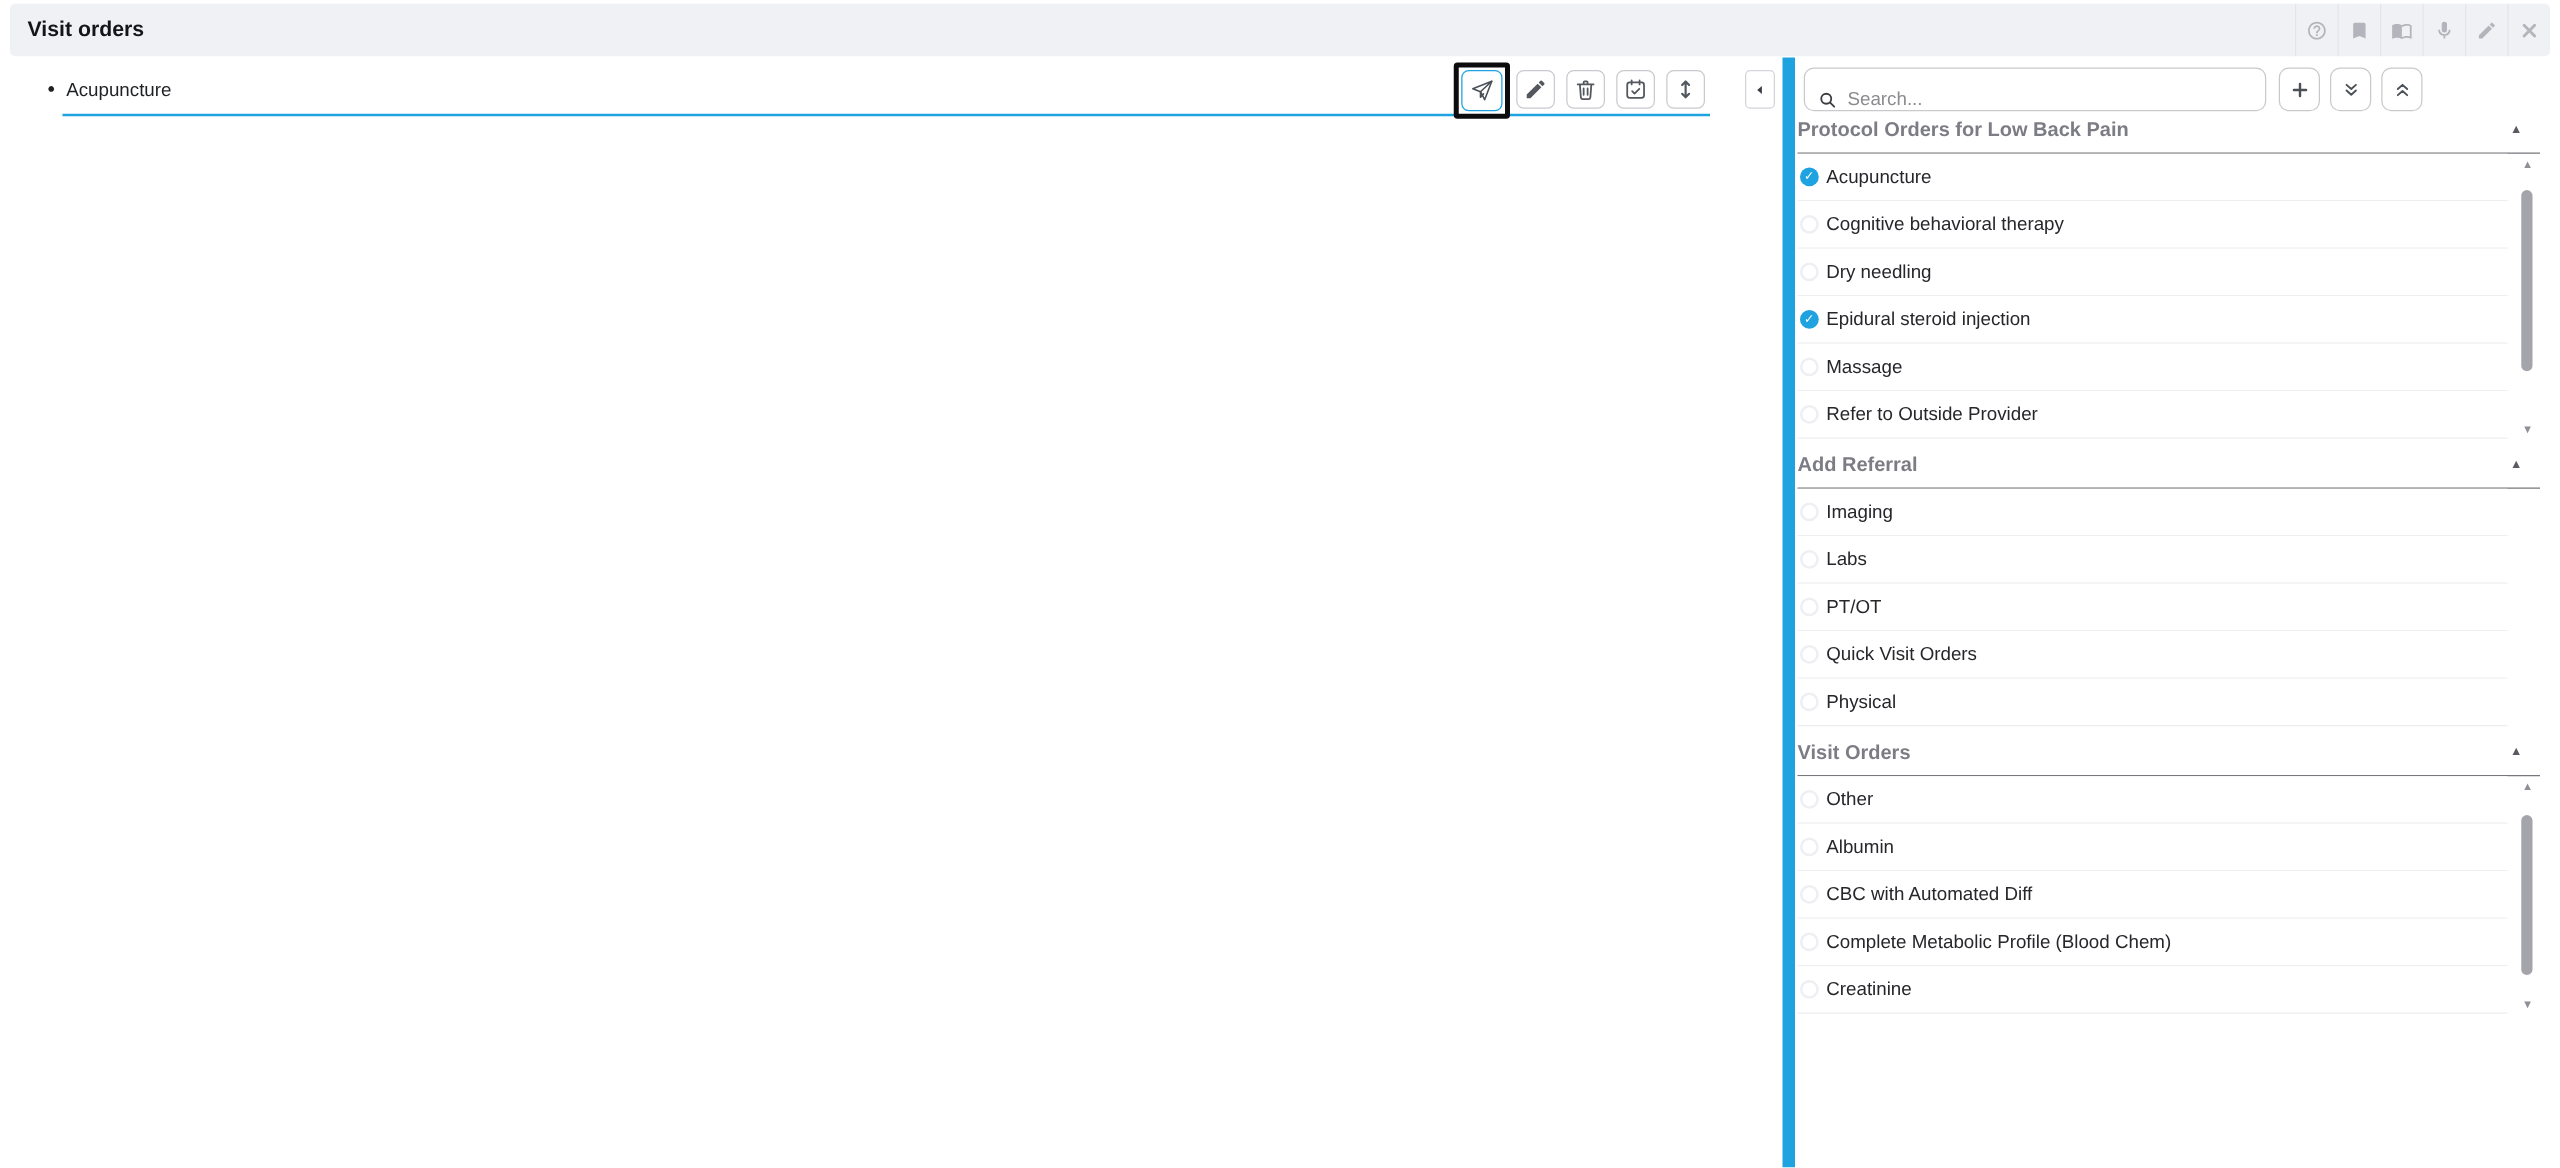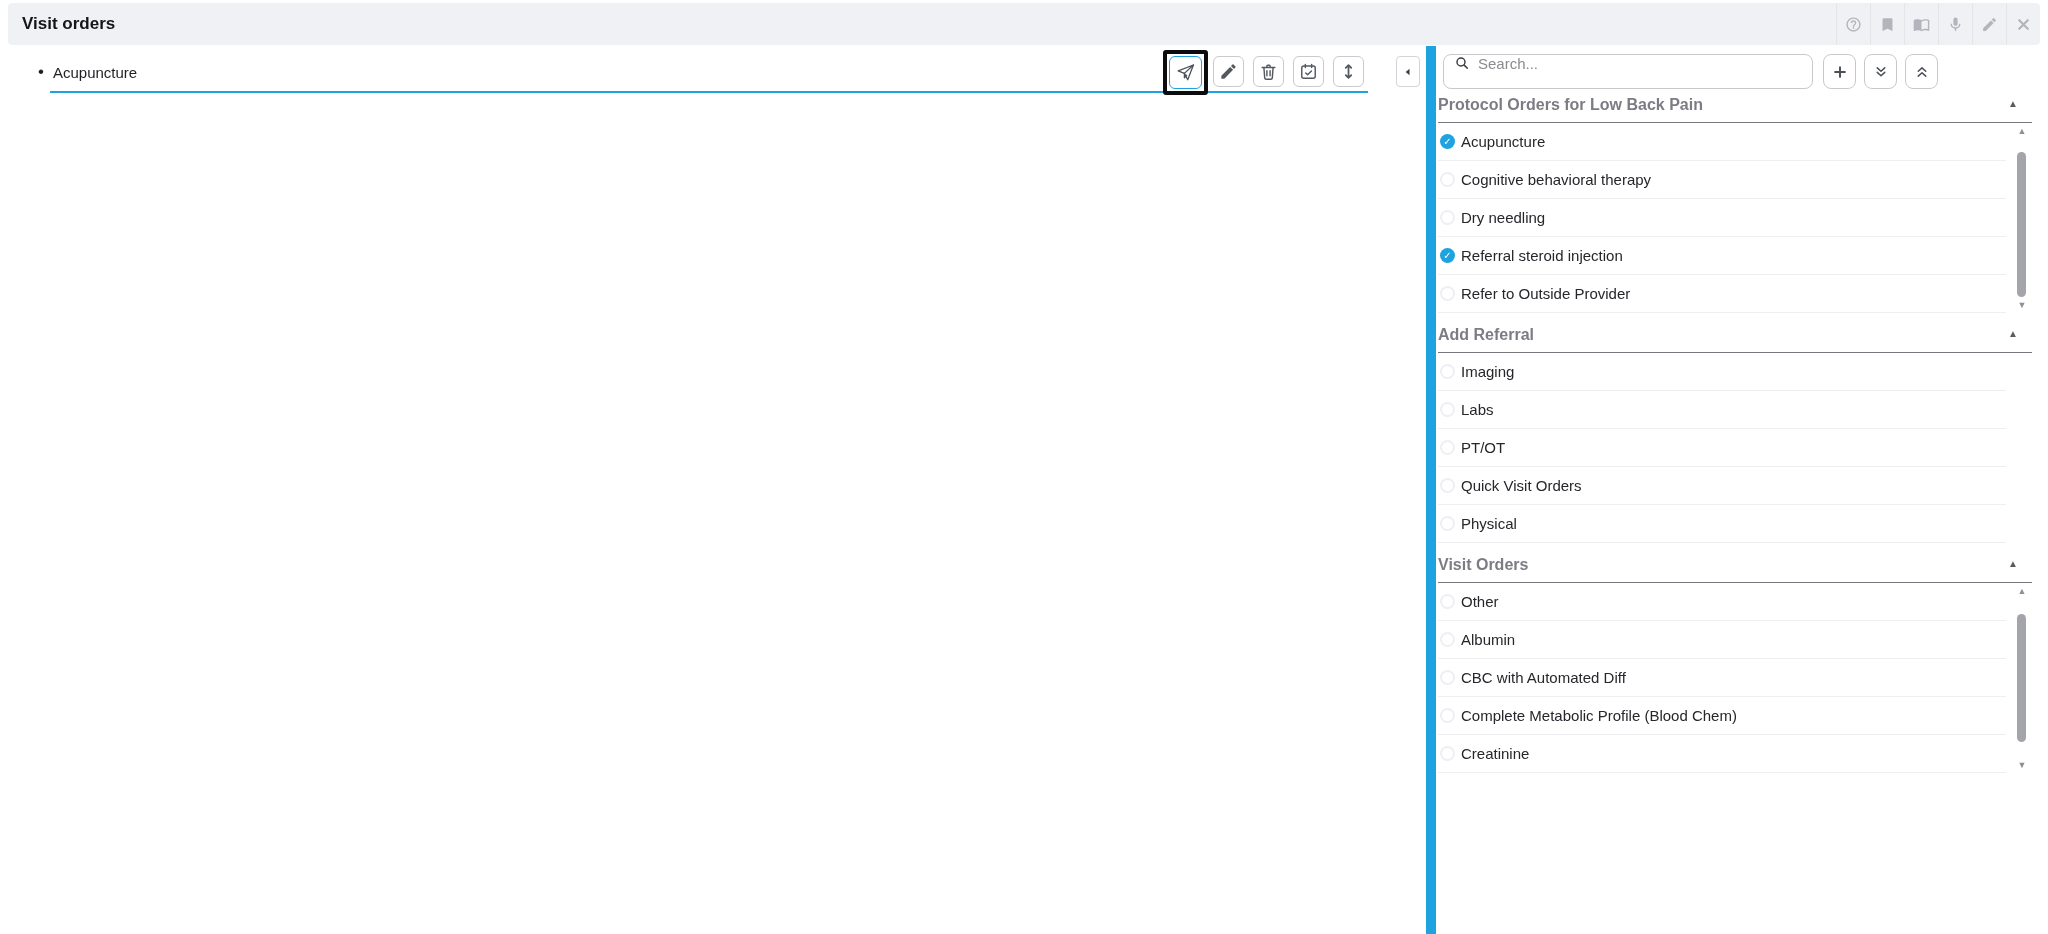--- a/index.html
+++ b/index.html
@@ -42,21 +42,21 @@
   .collapse-btn{ position:absolute; left:1396px; top:56px; width:24px; height:31px;
     border:1px solid #d4d4da; border-radius:4px; background:#fff; color:#3c3c42;
     display:flex; align-items:center; justify-content:center; }
   .collapse-btn svg{ width:12px; height:12px; }
   .blue-bar{ position:absolute; left:1426px; top:46px; width:10px; height:888px; background:#1ea3e0; }
 
   
   .right-panel{ position:absolute; left:1438px; top:54px; width:594px; }
   .search-row{ display:flex; align-items:center; height:35px; }
   .search-box{ width:370px; height:35px; margin-left:5px; border:1px solid #c9c9cd; border-radius:8px;
-    display:flex; align-items:flex-start; padding:0 10px; background:#fff; }
+    display:flex; align-items:flex-end; padding:0 10px; background:#fff; }
   .search-box svg{ width:16px; height:16px; color:#3a3d42; flex:none; }
   .search-box input{ border:0; outline:0; flex:1; margin-left:8px; font-size:15px; color:#333; background:transparent; }
   .search-box input::placeholder{ color:#8b8b90; }
   .sq-btn{ width:33px; height:35px; border:1px solid #c9c9cd; border-radius:8px; background:#fff;
     color:#4b5056; display:flex; align-items:center; justify-content:center; margin-left:8px; }
   .sq-btn.first{ margin-left:10px; }
   .sq-btn svg{ width:18px; height:18px; }
 
   .sections{ margin-top:7px; }
   .section{ margin-bottom:13px; }
@@ -210,21 +210,25 @@
             <div class="row">
               <span class="circle"></span>
               <span class="row-label">Cognitive behavioral therapy</span>
             </div>
             <div class="row">
               <span class="circle"></span>
               <span class="row-label">Dry needling</span>
             </div>
             <div class="row">
               <span class="circle checked"></span>
-              <span class="row-label">Referral steroid injection</span>
+              <span class="row-label">Epidural steroid injection</span>
+            </div>
+            <div class="row">
+              <span class="circle"></span>
+              <span class="row-label">Massage</span>
             </div>
             <div class="row">
               <span class="circle"></span>
               <span class="row-label">Refer to Outside Provider</span>
             </div>
           </div>
           <div class="scrollbar">
             <span class="sb-up"></span>
             <div class="thumb thumb-0"></div>
             <span class="sb-down"></span>

